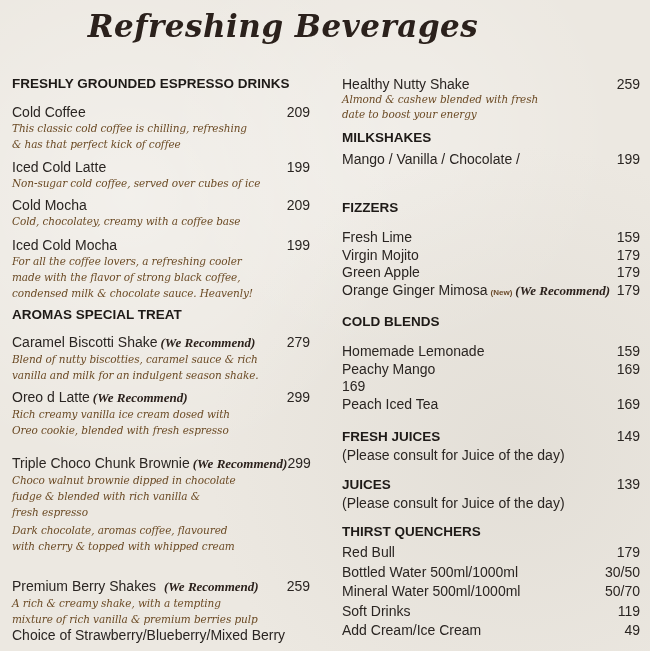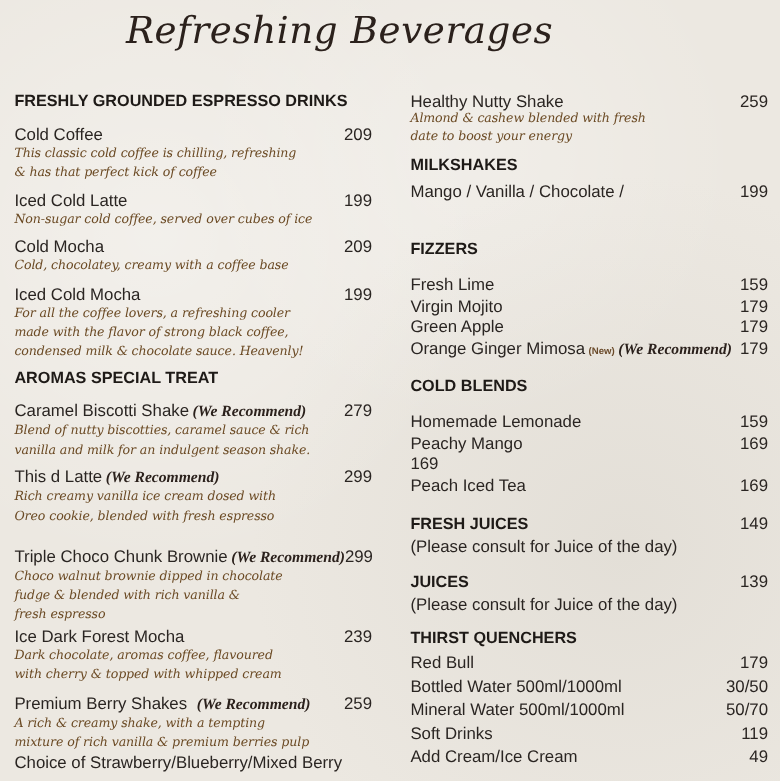--- a/index.html
+++ b/index.html
@@ -9,21 +9,21 @@
     background-image:
       radial-gradient(circle at 20% 30%, rgba(255,255,255,0.35) 0, transparent 40%),
       radial-gradient(circle at 80% 70%, rgba(200,195,185,0.25) 0, transparent 45%),
       radial-gradient(circle at 60% 20%, rgba(255,255,255,0.25) 0, transparent 35%);
     font-family: "Liberation Sans", sans-serif;
     color: #2a2522;
     position: relative;
   }
   .title {
     position: absolute; left: 0; top: 8px; width: 566px; text-align: center;
-    font-family: "DejaVu Serif", serif; font-style: italic; font-weight: normal;
+    font-family: "DejaVu Serif", serif; font-style: italic; font-weight: bold;
     font-size: 31px; color: #2b211c; letter-spacing: 0.5px;
   }
   .col { position: absolute; top: 0; }
   .col-left { left: 12px; width: 298px; }
   .col-right { left: 342px; width: 298px; }
   .heading {
     position: absolute; left: 0; font-size: 13.5px; font-weight: bold; color: #1e1a17;
     white-space: nowrap;
   }
   .item { position: absolute; left: 0; width: 100%; }
@@ -91,42 +91,38 @@
     <div class="row">
         <span class="name"><span>Caramel Biscotti Shake</span><span class="tag">(We Recommend)</span></span>
         <span class="price">279</span>
       </div>
     <div class="desc">Blend of nutty biscotties, caramel sauce &amp; rich</div>
     <div class="desc">vanilla and milk for an indulgent season shake.</div>
   </div>
 
   <div class="item" style="top:389px">
     <div class="row">
-        <span class="name"><span>This d Latte</span><span class="tag">(We Recommend)</span></span>
+        <span class="name"><span>Oreo d Latte</span><span class="tag">(We Recommend)</span></span>
         <span class="price">299</span>
       </div>
     <div class="desc">Rich creamy vanilla ice cream dosed with</div>
     <div class="desc">Oreo cookie, blended with fresh espresso</div>
   </div>
 
   <div class="item" style="top:455px">
     <div class="row">
         <span class="name"><span>Triple Choco Chunk Brownie</span><span class="tag">(We Recommend)</span></span>
         <span class="price">299</span>
       </div>
     <div class="desc">Choco walnut brownie dipped in chocolate</div>
     <div class="desc">fudge &amp; blended with rich vanilla &amp;</div>
     <div class="desc">fresh espresso</div>
   </div>
 
   <div class="item" style="top:522px">
-    <div class="row">
-        <span class="name">Ice Dark Forest Mocha</span>
-        <span class="price">239</span>
-      </div>
     <div class="desc">Dark chocolate, aromas coffee, flavoured</div>
     <div class="desc">with cherry &amp; topped with whipped cream</div>
   </div>
 
   <div class="item" style="top:578px">
     <div class="row">
         <span class="name"><span>Premium Berry Shakes</span><span class="tag" style="margin-left:8px">(We Recommend)</span></span>
         <span class="price">259</span>
       </div>
     <div class="desc">A rich &amp; creamy shake, with a tempting</div>

